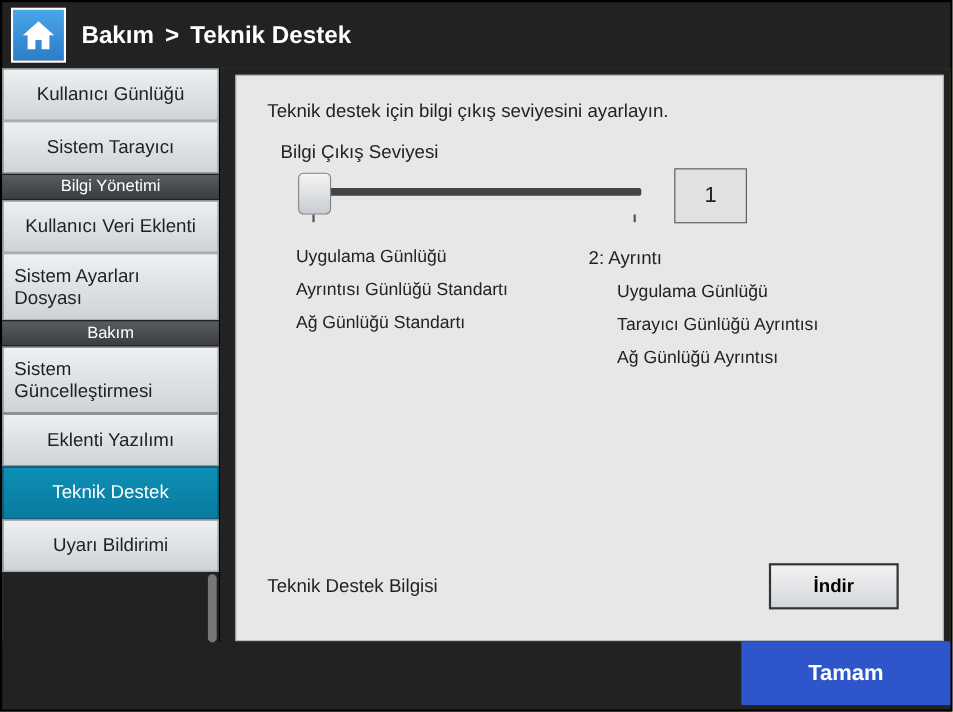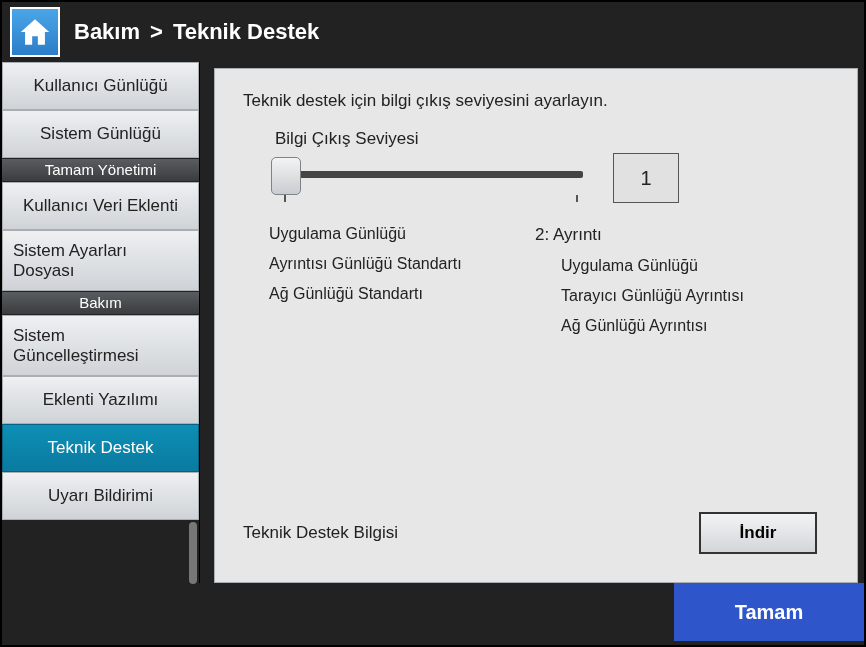--- a/index.html
+++ b/index.html
@@ -112,21 +112,21 @@
   .panel {
     flex: 1;
     background: #e7e7e7;
     border: 1px solid #a9aeb3;
     padding: 22px 40px 18px 28px;
     display: flex;
     flex-direction: column;
     color: #222;
   }
   .panel-desc { font-size: 17px; margin-bottom: 18px; }
-  .slider-label { font-size: 17px; margin-left: 32px; margin-bottom: 4px; }
+  .slider-label { font-size: 17px; margin-left: 12px; margin-bottom: 4px; }
   .slider-row {
     display: flex;
     align-items: center;
     gap: 22px;
     margin-left: 28px;
   }
   .slider-box {
     position: relative;
     width: 320px;
     height: 46px;
@@ -227,24 +227,24 @@
     </div>
   </div>
 
   <div class="body-row">
 
     <div class="sidebar">
       <div class="nav-item">
         <span>Kullanıcı Günlüğü</span>
       </div>
       <div class="nav-item">
-        <span>Sistem Günlüğü</span>
-      </div>
-
-      <div class="nav-group">Tamam Yönetimi</div>
+        <span>Sistem Tarayıcı</span>
+      </div>
+
+      <div class="nav-group">Bilgi Yönetimi</div>
 
       <div class="nav-item">
         <span>Kullanıcı Veri Eklenti</span>
       </div>
       <div class="nav-item left-align">
         <span>Sistem Ayarları Dosyası</span>
       </div>
 
       <div class="nav-group">Bakım</div>
 

